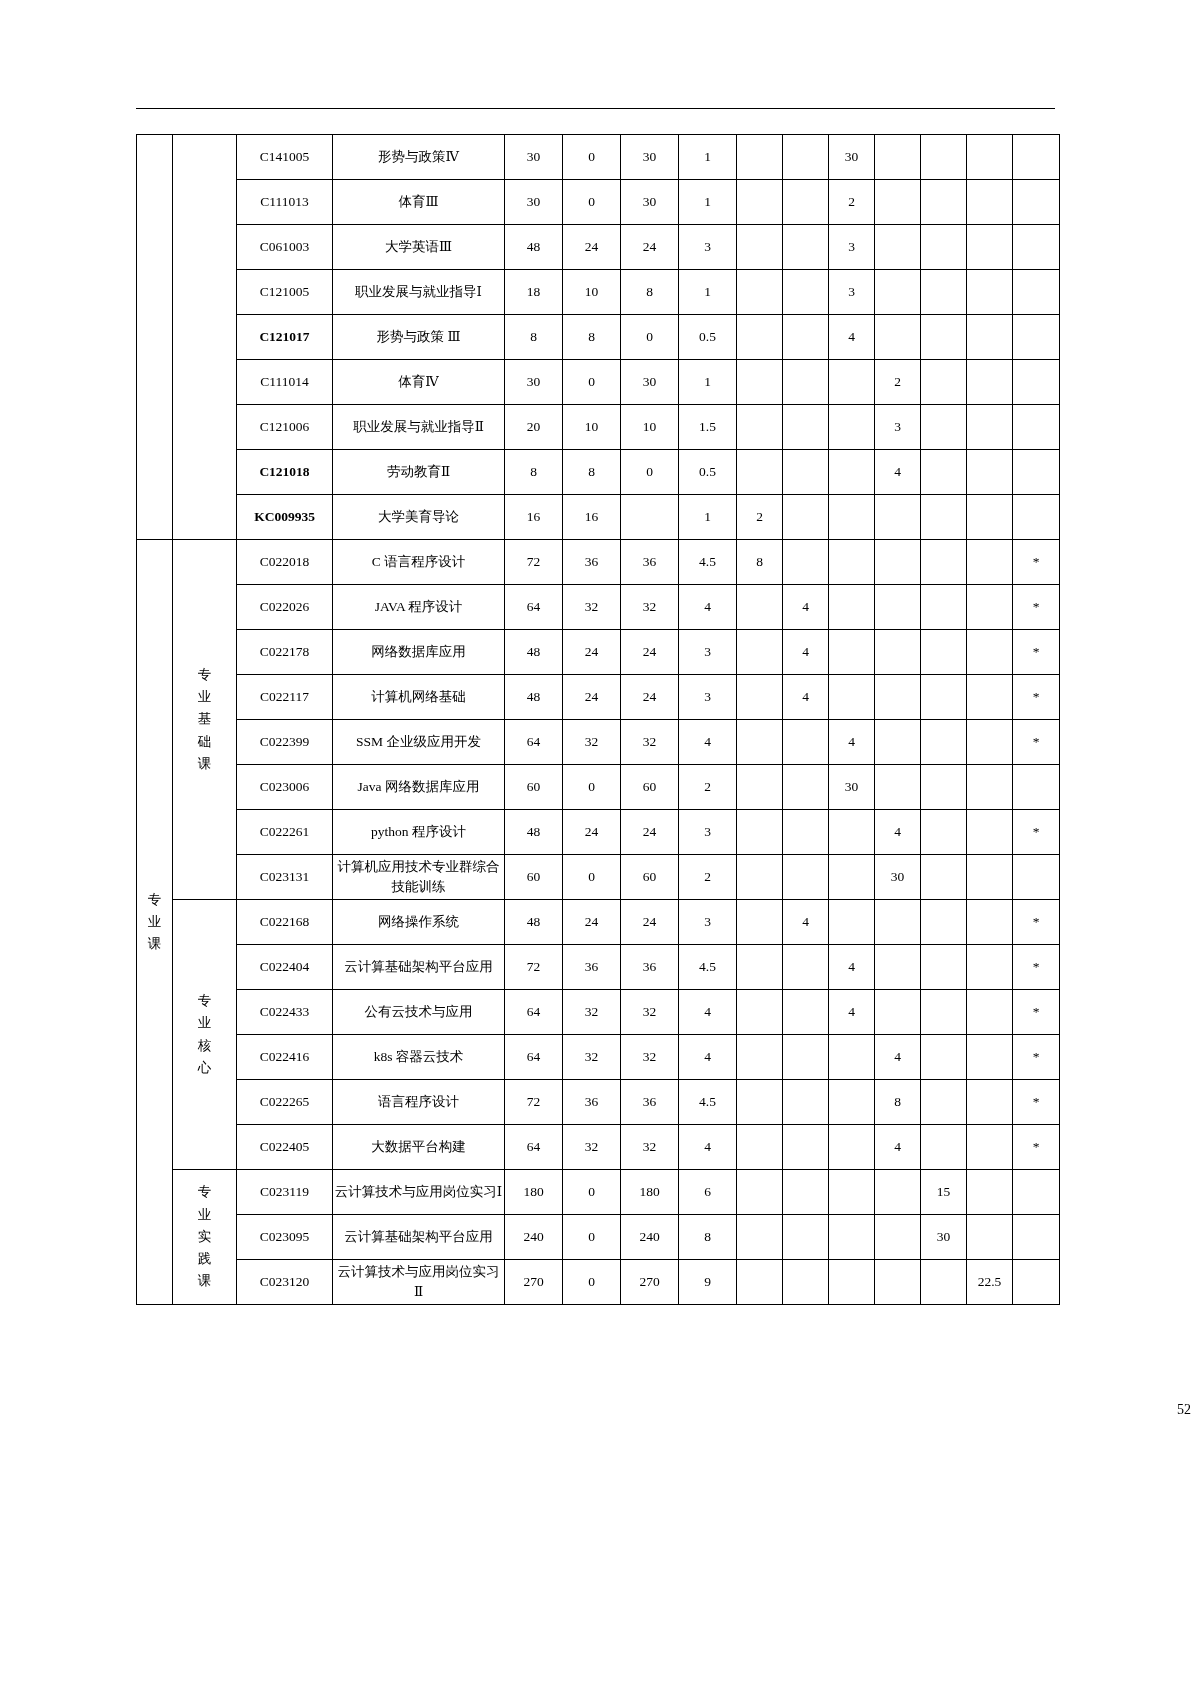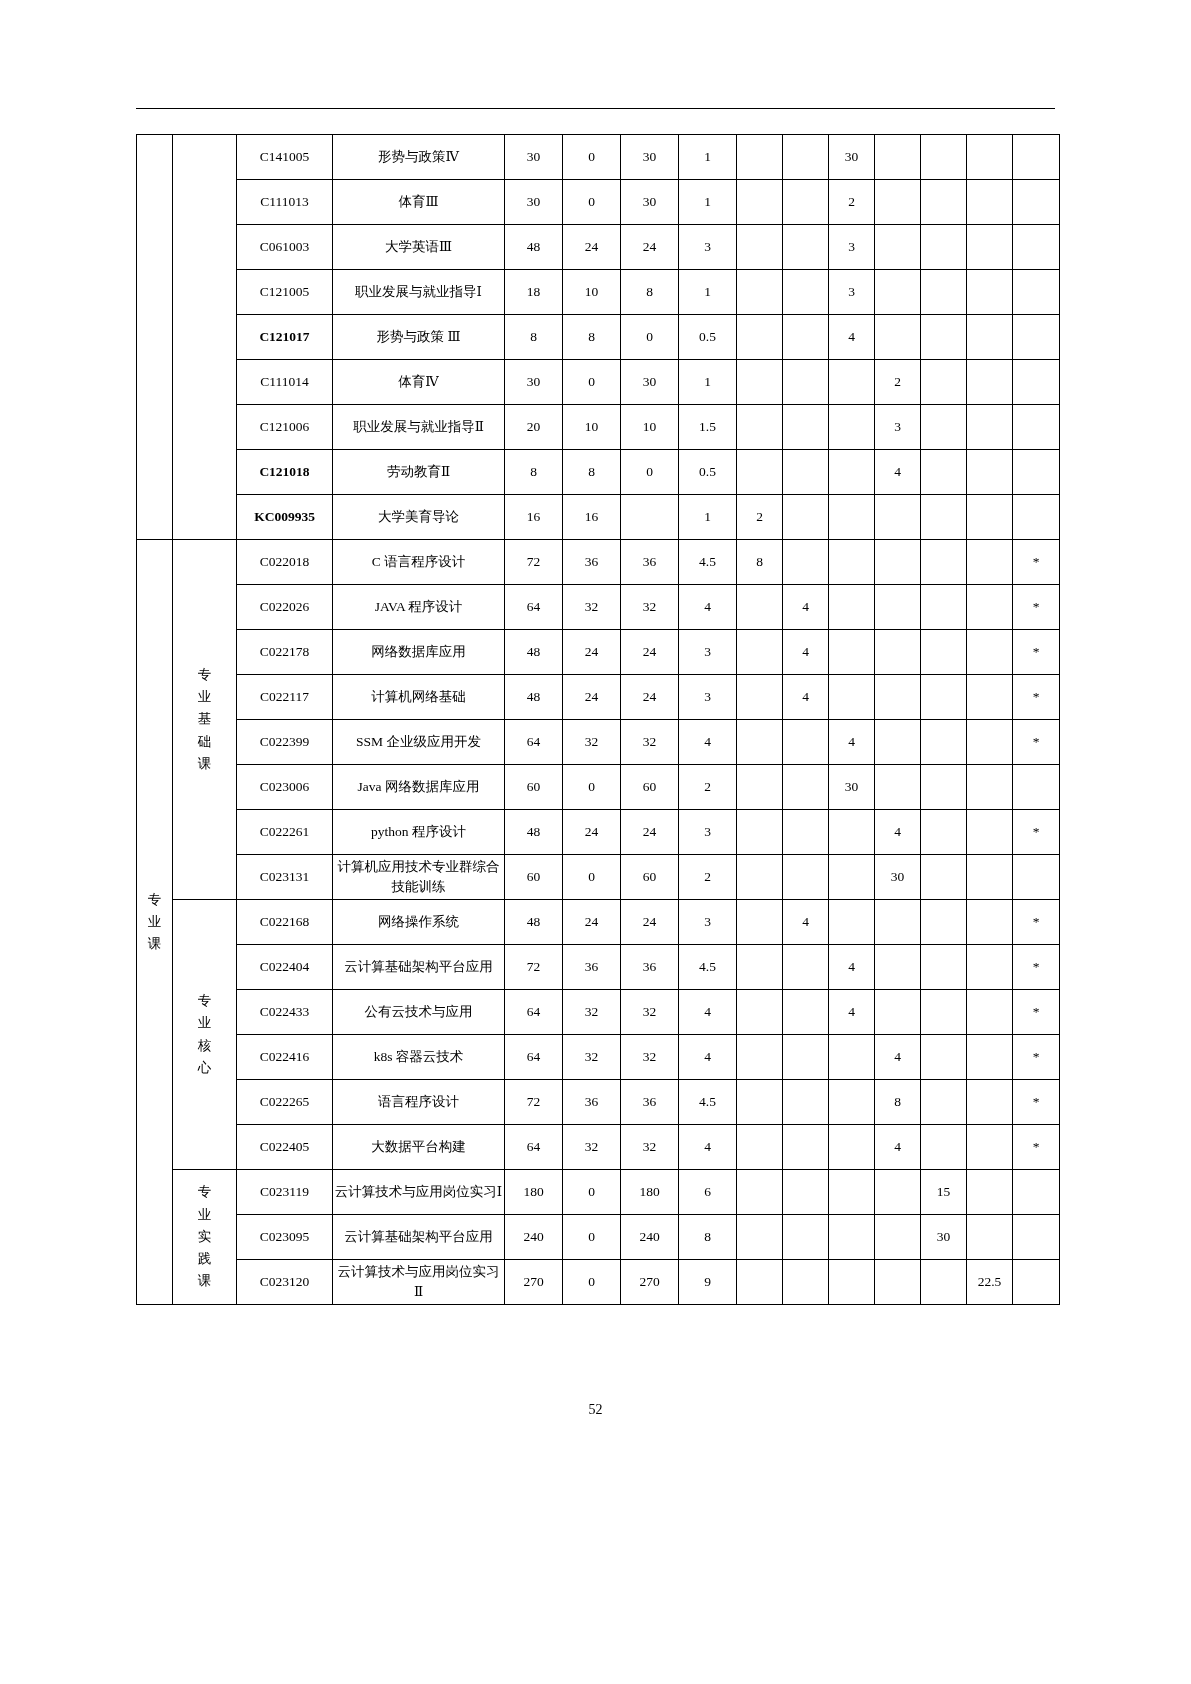--- a/index.html
+++ b/index.html
@@ -85,21 +85,21 @@
   }
   td.star {
     width: 46px;
     font-size: 14px;
   }
   .page-number {
     position: absolute;
     left: 0;
     top: 1402px;
     width: 1191px;
-    text-align: center;
+    text-align: right;
     font-size: 14px;
     font-family: "Liberation Serif", "DejaVu Serif", serif;
   }
   .small {
     font-size: 11.5px;
   }
 </style>
 </head>
 <body>
 

